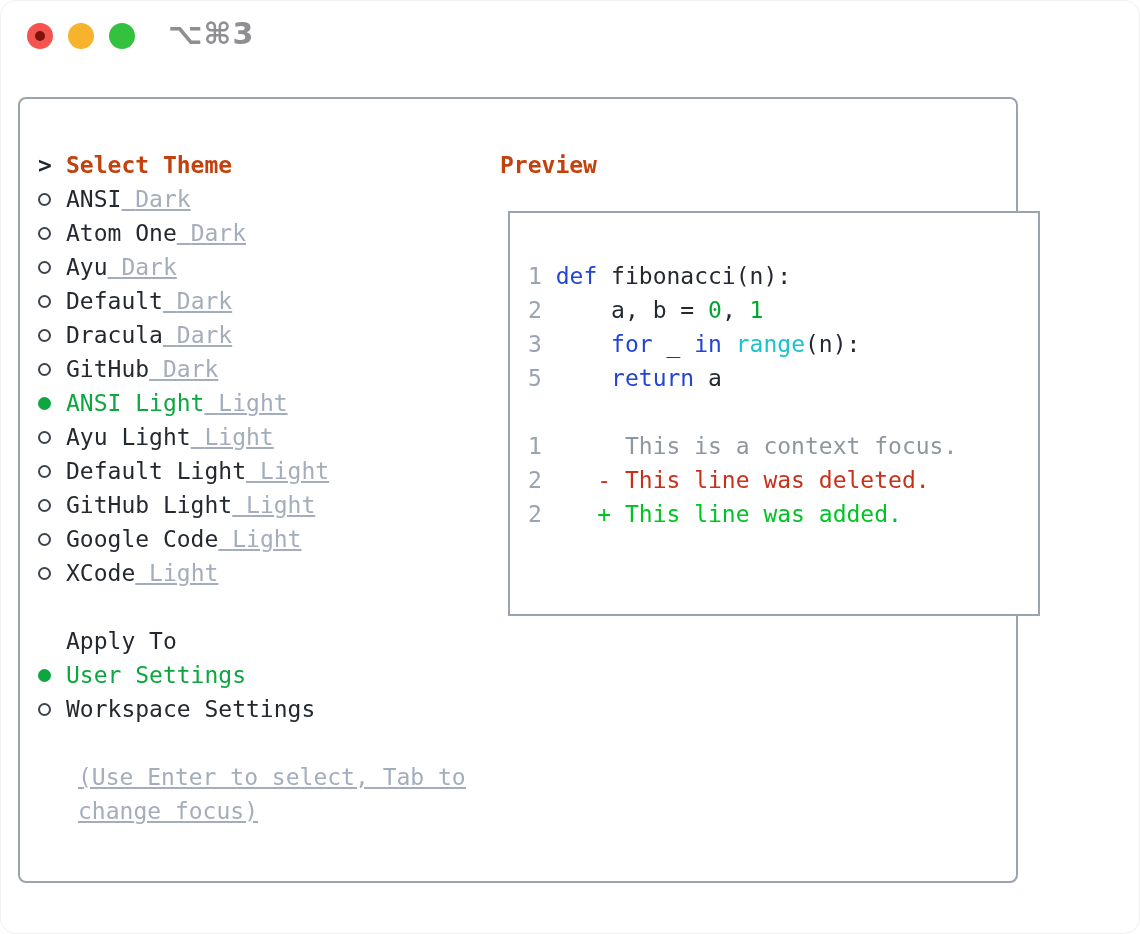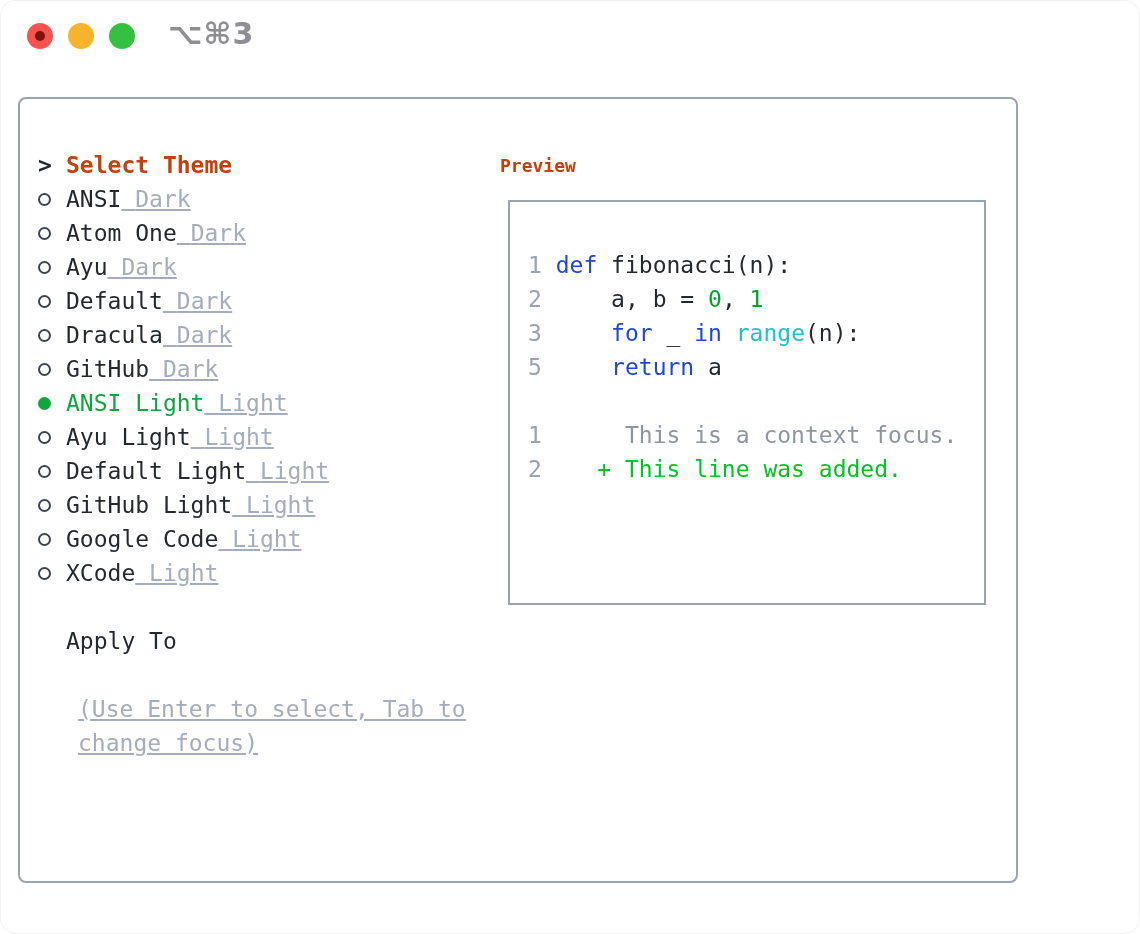--- a/index.html
+++ b/index.html
@@ -41,23 +41,23 @@
   .caret{font-weight:bold;color:var(--text);font-size:23px;}
   .hdr{font-weight:bold;color:#c2410c;}
   .muted{color:var(--muted);text-decoration:underline;}
   .sel-label{color:var(--accent);}
   
   .sidebar{position:absolute;left:18px;top:49px;width:440px;}
   .spacer{height:34px;}
   .help .line{color:var(--muted);margin-left:40px;}
   
   .preview-pane{position:absolute;left:480px;top:49px;width:500px;}
-  .preview-title{height:34px;display:flex;align-items:center;font-size:18px;}
+  .preview-title{height:34px;display:flex;align-items:center;font-size:23px;}
   .preview-box{
-    margin-left:8px;margin-top:18px;width:478px;height:405px;box-sizing:border-box;
+    margin-left:8px;margin-top:29px;width:532px;height:405px;box-sizing:border-box;
     border:2px solid var(--border);background:#ffffff;
     padding:46px 0 16px 18px;overflow:hidden;
   }
   .pline{height:34px;white-space:pre;font-size:23px;line-height:34px;color:var(--text);}
   .c-lineno{color:var(--lineno);}
   .c-kw{color:var(--kw);}
   .c-num{color:var(--numc);}
   .c-fn{color:var(--fn);}
   .c-plain{color:var(--text);}
   .c-context{color:var(--context);}
@@ -97,36 +97,41 @@
           <div class="line"><span class="marker"><span class="dot"></span></span><span>Default Light</span><span class="muted"> </span><span class="muted">Light</span></div>
           <div class="line"><span class="marker"><span class="dot"></span></span><span>GitHub Light</span><span class="muted"> </span><span class="muted">Light</span></div>
           <div class="line"><span class="marker"><span class="dot"></span></span><span>Google Code</span><span class="muted"> </span><span class="muted">Light</span></div>
           <div class="line"><span class="marker"><span class="dot"></span></span><span>XCode</span><span class="muted"> </span><span class="muted">Light</span></div>
         </div>
       <div class="spacer"></div>
       <div class="line">
         <span class="marker"></span>
         <span>Apply To</span>
       </div>
+      <div id="apply-list">
+          <div class="line"><span class="marker"><span class="dot sel"></span></span><span class="sel-label">User Settings</span></div>
+          <div class="line"><span class="marker"><span class="dot"></span></span><span>Workspace Settings</span></div>
+        </div>
       <div class="spacer"></div>
       <div class="help" id="help-lines">
           <div class="line muted"><span class="muted">(Use Enter to select, Tab to</span></div>
           <div class="line muted"><span class="muted">change focus)</span></div>
         </div>
     </div>
 
     <div class="preview-pane">
       <div class="preview-title">
         <span class="hdr">Preview</span>
       </div>
       <div class="preview-box" id="preview-box">
           <div class="pline"><span class="c-lineno">1 </span><span class="c-kw">def</span><span class="c-plain"> fibonacci(n):</span></div>
           <div class="pline"><span class="c-lineno">2 </span><span class="c-plain">    a, b = </span><span class="c-num">0</span><span class="c-plain">, </span><span class="c-num">1</span></div>
           <div class="pline"><span class="c-lineno">3 </span><span class="c-plain">    </span><span class="c-kw">for</span><span class="c-plain"> _ </span><span class="c-kw">in</span><span class="c-plain"> </span><span class="c-fn">range</span><span class="c-plain">(n):</span></div>
           <div class="pline"><span class="c-lineno">5 </span><span class="c-plain">    </span><span class="c-kw">return</span><span class="c-plain"> a</span></div>
           <div class="pline"></div>
           <div class="pline"><span class="c-lineno">1 </span><span class="c-context">     This is a context focus.</span></div>
+          <div class="pline"><span class="c-lineno">2 </span><span class="c-plain">   </span><span class="c-del">- This line was deleted.</span></div>
           <div class="pline"><span class="c-lineno">2 </span><span class="c-plain">   </span><span class="c-add">+ This line was added.</span></div>
         </div>
     </div>
 
   </div>
 </div>
 
 </body></html>

